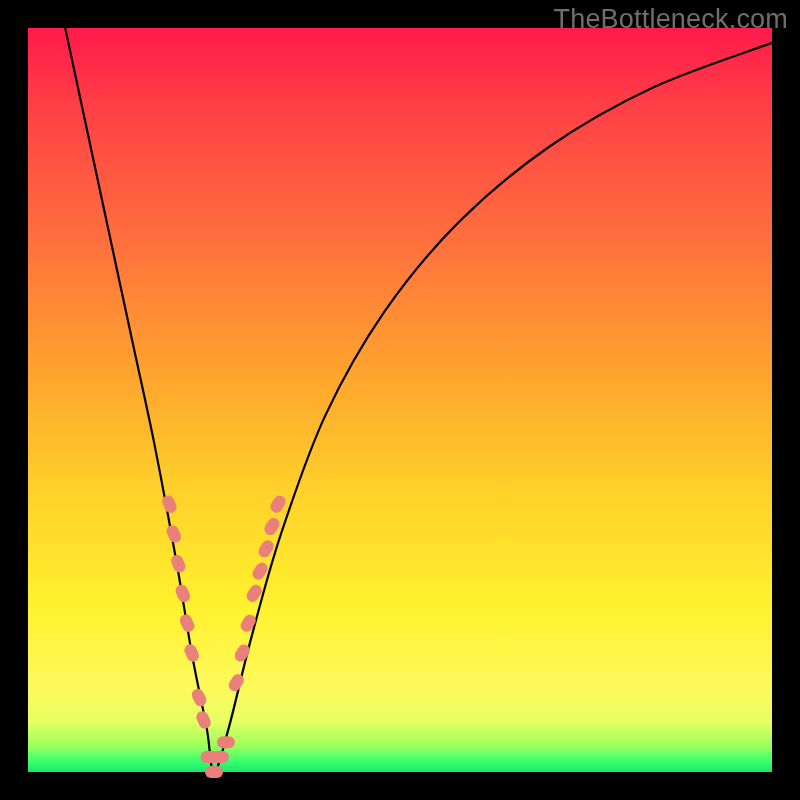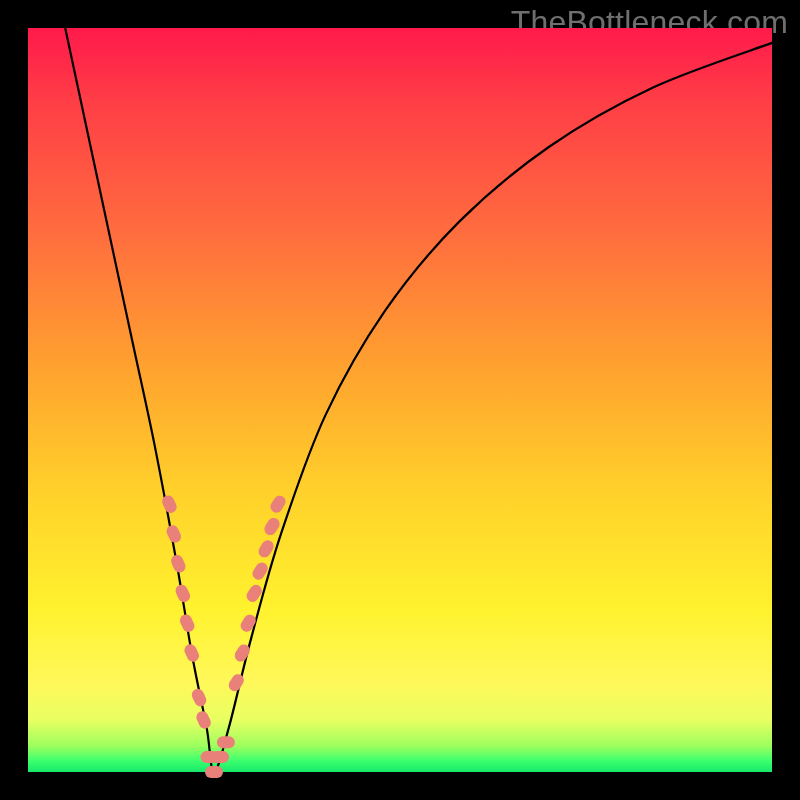--- a/index.html
+++ b/index.html
@@ -39,21 +39,21 @@
       #9dff5e 96.5%,
       #3cff6e 98.5%,
       #17e86a 100%
     );
   }
   .watermark {
     position: absolute;
     top: 4px;
     right: 12px;
     color: #6f6f6f;
-    font-size: 32px;
+    font-size: 27px;
     letter-spacing: 0.2px;
     font-weight: 400;
     user-select: none;
   }
   svg.curve {
     position: absolute;
     left: 0;
     top: 0;
     width: 744px;
     height: 744px;

